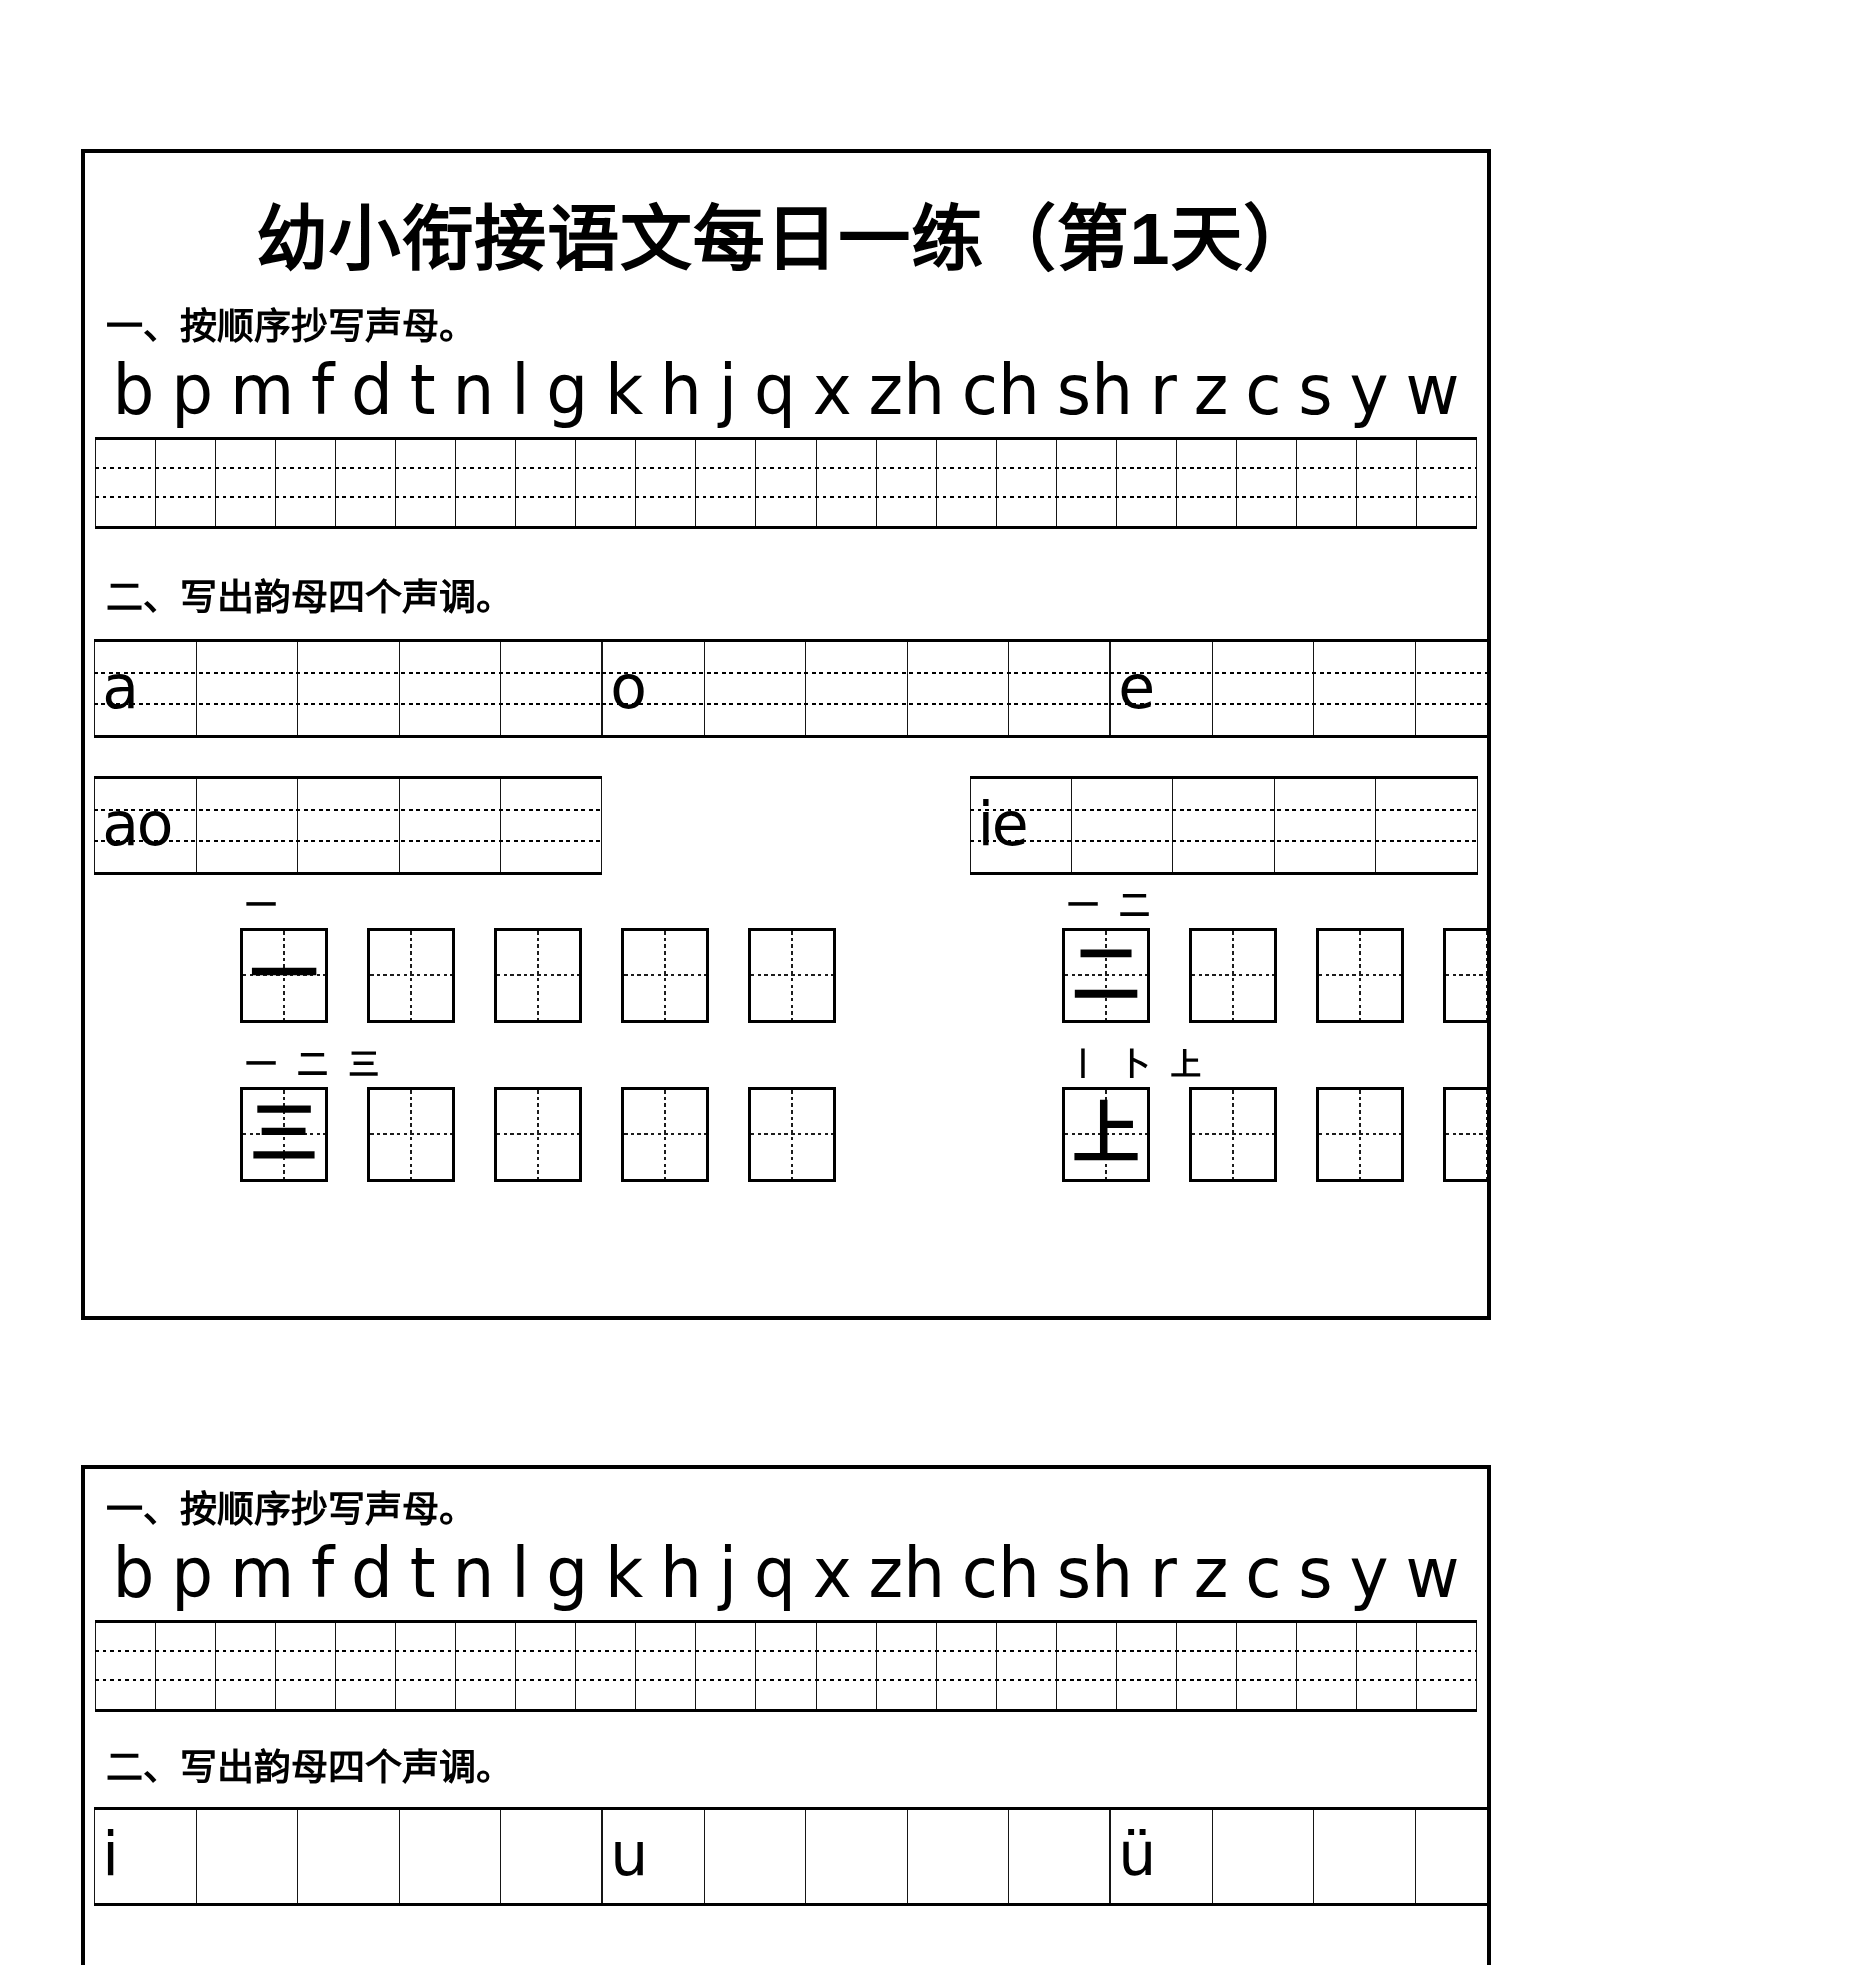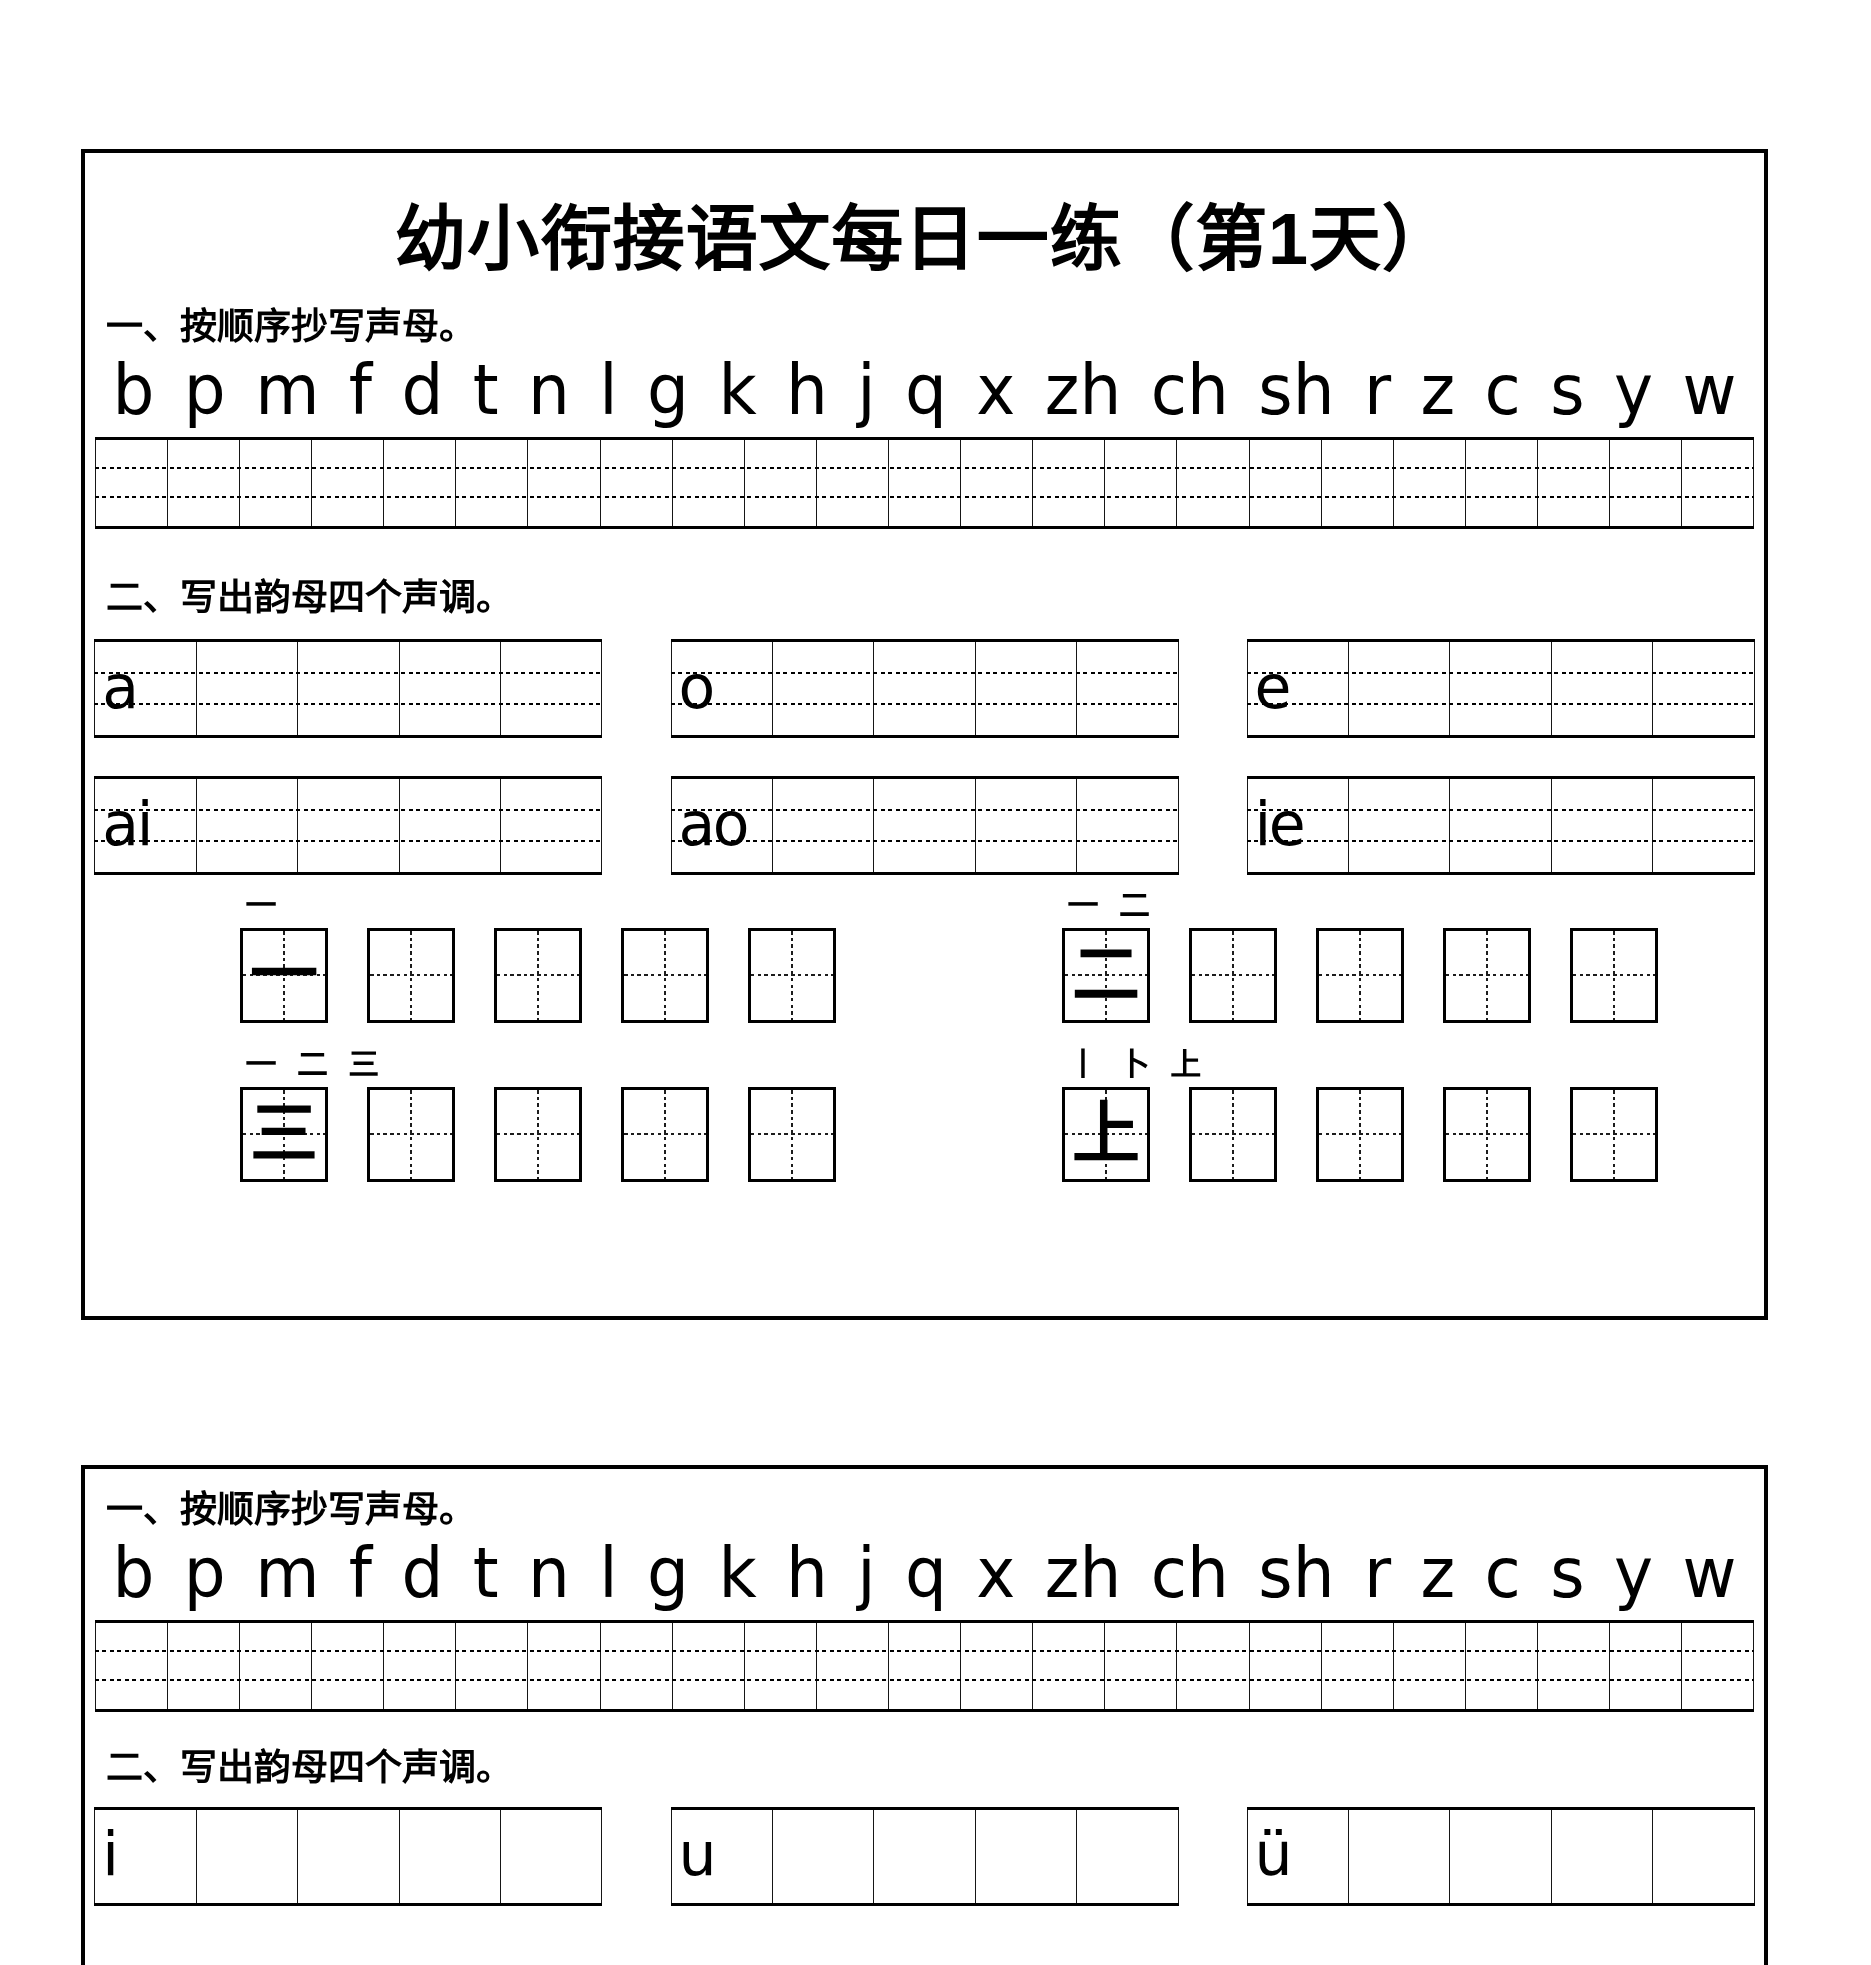--- a/index.html
+++ b/index.html
@@ -2,21 +2,21 @@
 <html lang="zh-CN" style="font-size:6.3px"><head>
 <meta charset="utf-8">
 <style>
   html,body{margin:0;padding:0;}
   body{
     width:1872px;height:2647px;overflow:hidden;
     background:#ffffff;color:#000;
     font-family:"Liberation Sans",sans-serif;
   }
   .sheet{
-    box-sizing:border-box;width:1687px;margin-left:81px;
+    box-sizing:border-box;width:1410px;margin-left:81px;
     border:4.7px solid #000;background:#fff;overflow:hidden;position:relative;
   }
   .sheet.p1{margin-top:149px;height:1171px;}
   .sheet.p2{margin-top:145px;height:1074px;}
 
   .title{
     margin:0;text-align:center;font-weight:800;font-size:72px;line-height:1.12;
     font-family:"Liberation Sans",sans-serif;letter-spacing:0.8px;
   }
   .p1 .title{margin-top:46px;}
@@ -182,30 +182,20 @@
         </div>
         <div class="vrow r1">
           <div class="fourline vgrid">
             <div class="col"></div>
             <div class="col"></div>
             <div class="col"></div>
             <div class="col"></div>
             <div class="col"></div>
             <div class="dashline d1"></div>
             <div class="dashline d2"></div>
-            <span class="vletter">ai</span>
-          </div>
-          <div class="fourline vgrid">
-            <div class="col"></div>
-            <div class="col"></div>
-            <div class="col"></div>
-            <div class="col"></div>
-            <div class="col"></div>
-            <div class="dashline d1"></div>
-            <div class="dashline d2"></div>
             <span class="vletter">ao</span>
           </div>
           <div class="fourline vgrid">
             <div class="col"></div>
             <div class="col"></div>
             <div class="col"></div>
             <div class="col"></div>
             <div class="col"></div>
             <div class="dashline d1"></div>
             <div class="dashline d2"></div>

